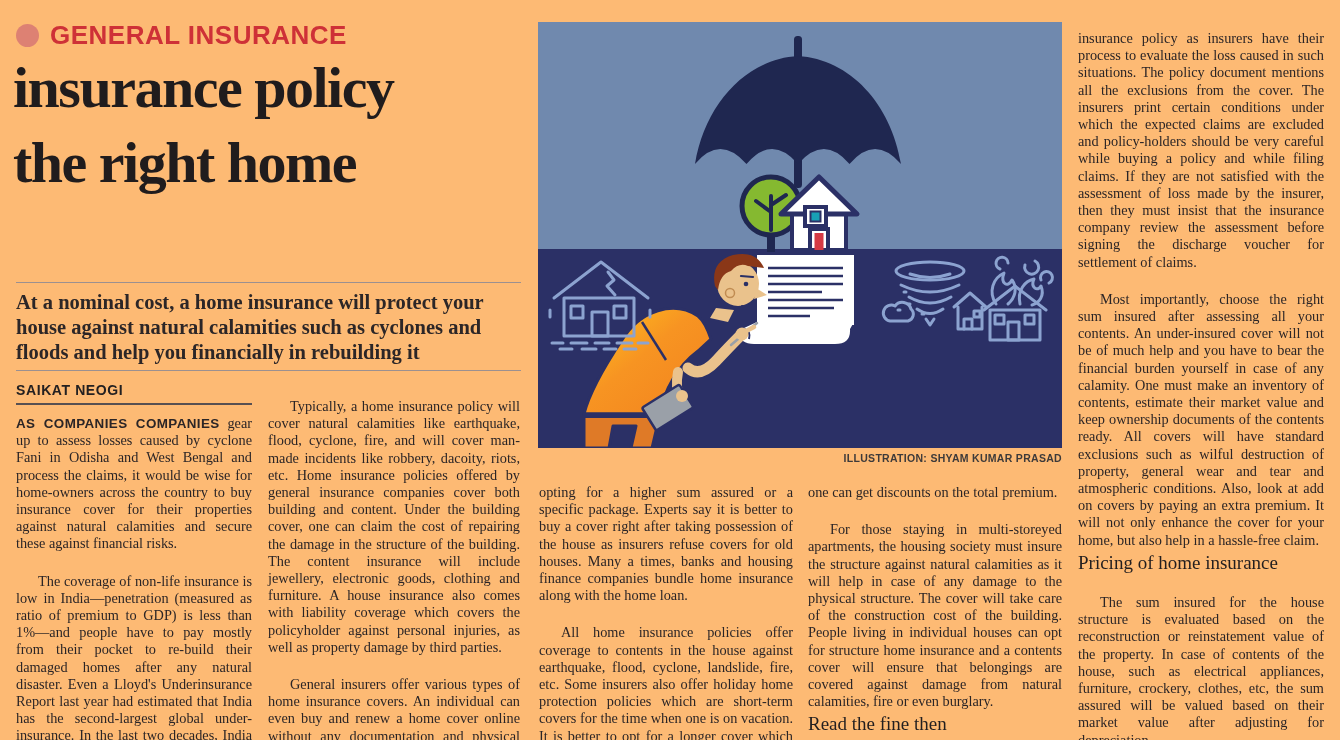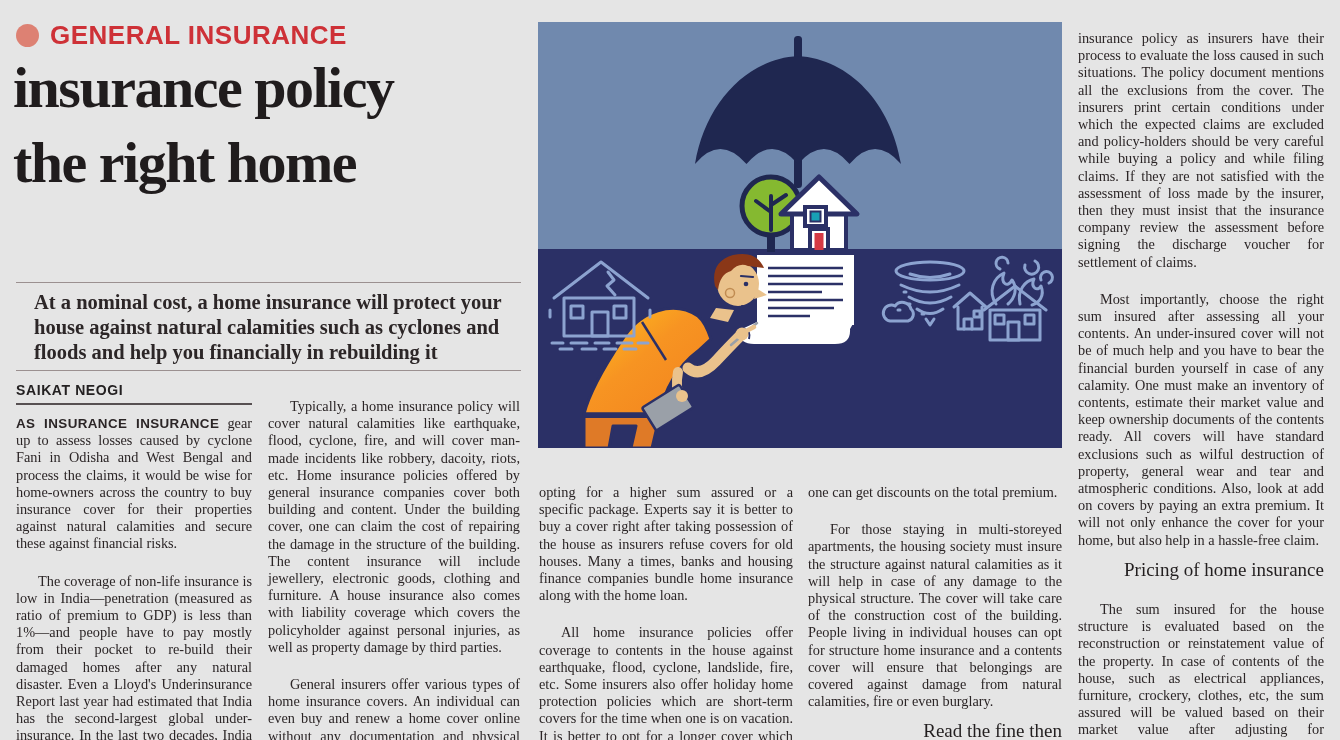--- a/index.html
+++ b/index.html
@@ -1,46 +1,46 @@
 <!DOCTYPE html>
 <html lang="en"><head>
 <meta charset="utf-8">
 <style>
   html,body{margin:0;padding:0;}
-  .page{position:relative;width:1340px;height:740px;background:#e5e5e5;overflow:hidden;
+  .page{position:relative;width:1340px;height:740px;background:#fdba74;overflow:hidden;
         font-family:"Liberation Serif",serif;color:#2b2526;}
   
   .section-tag{position:absolute;left:16px;top:20px;display:flex;align-items:center;gap:11px;
         font-family:"Liberation Sans",sans-serif;font-weight:bold;font-size:26px;
         letter-spacing:.5px;color:#ce3137;}
   .dot{width:23px;height:23px;border-radius:50%;background:#dd8173;}
   .headline{position:absolute;left:13px;top:50px;width:512px;font-weight:bold;
         font-size:58px;line-height:75px;letter-spacing:-1.5px;color:#201c1d;}
   .rule{position:absolute;height:1px;background:#9b9090;}
   .rule-a{left:16px;top:282px;width:505px;}
   .rule-b{left:16px;top:370px;width:505px;}
   .standfirst{position:absolute;left:16px;top:290px;width:502px;font-weight:bold;
-        font-size:20.5px;line-height:25px;color:#2c2627;margin-left:18px;}
+        font-size:20.5px;line-height:25px;color:#2c2627;}
   .byline{position:absolute;left:16px;top:382px;font-family:"Liberation Sans",sans-serif;
         font-weight:bold;font-size:14px;letter-spacing:.6px;color:#232021;text-align:right;}
   .byline-rule{position:absolute;left:16px;top:403px;width:236px;height:2px;background:#575052;}
   
   .col{position:absolute;font-size:14.3px;line-height:17.2px;text-align:justify;color:#2b2526;}
   .col p{margin:0;}
   .col p.ind{text-indent:22px;margin-top:20px;}
   .col1{left:16px;top:415px;width:236px;}
   .col2{left:268px;top:378px;width:252px;}
   .col3{left:539px;top:484px;width:254px;}
   .col4{left:808px;top:484px;width:254px;}
   .col5{left:1078px;top:30px;width:246px;}
   .lead-strong{font-family:"Liberation Sans",sans-serif;font-weight:bold;font-size:13.4px;
         letter-spacing:.4px;}
   .subhead{font-size:19px;line-height:23px;font-weight:normal;color:#221e1f;margin:0 0 5px 0;
         text-align:left;}
-  .subhead.mid{margin-top:9px;text-align:right;}
+  .subhead.mid{margin-top:2px;}
   
   .illus{position:absolute;left:538px;top:22px;width:524px;height:426px;}
   .illus svg{display:block;width:524px;height:426px;}
   .caption{position:absolute;left:538px;top:452px;width:524px;text-align:right;
         font-family:"Liberation Sans",sans-serif;font-weight:bold;font-size:10.5px;
         letter-spacing:.3px;color:#3d3a3a;}
 </style>
 </head>
 <body>
 
@@ -57,21 +57,21 @@
   </div>
 
   <div class="rule rule-a"></div>
   <div class="standfirst">At a nominal cost, a home insurance will protect your house against natural calamities such as cyclones and floods and help you financially in rebuilding it</div>
   <div class="rule rule-b"></div>
 
   <div class="byline">SAIKAT NEOGI</div>
   <div class="byline-rule"></div>
 
   <div class="col col1">
-    <p><span class="lead-strong">AS INSURANCE INSURANCE</span><span> gear up to assess losses caused by cyclone Fani in Odisha and West Bengal and process the claims, it would be wise for home-owners across the country to buy insurance cover for their properties against natural calamities and secure these against financial risks.</span></p>
+    <p><span class="lead-strong">AS COMPANIES COMPANIES</span><span> gear up to assess losses caused by cyclone Fani in Odisha and West Bengal and process the claims, it would be wise for home-owners across the country to buy insurance cover for their properties against natural calamities and secure these against financial risks.</span></p>
     <p class="ind">The coverage of non-life insurance is low in India—penetration (measured as ratio of premium to GDP) is less than 1%—and people have to pay mostly from their pocket to re-build their damaged homes after any natural disaster. Even a Lloyd's Underinsurance Report last year had estimated that India has the second-largest global under-insurance. In the last two decades, India suffered losses of $80 billion, according to a report by the United Nations, from cyclones, floods and earthquakes.</p>
   </div>
 
   <div class="col col2">
     <p class="ind">Typically, a home insurance policy will cover natural calamities like earthquake, flood, cyclone, fire, and will cover man-made incidents like robbery, dacoity, riots, etc. Home insurance policies offered by general insurance companies cover both building and content. Under the building cover, one can claim the cost of repairing the damage in the structure of the building. The content insurance will include jewellery, electronic goods, clothing and furniture. A house insurance also comes with liability coverage which covers the policyholder against personal injuries, as well as property damage by third parties.</p>
     <p class="ind">General insurers offer various types of home insurance covers. An individual can even buy and renew a home cover online without any documentation and physical inspection of property, unless someone is</p>
   </div>
 
   <div class="illus">
     <svg viewBox="0 0 524 426" xmlns="http://www.w3.org/2000/svg">
@@ -179,20 +179,21 @@
         <rect x="457" y="293" width="9" height="9"></rect>
         <rect x="487" y="293" width="9" height="9"></rect>
         <path d="M458,282 C450,270 455,256 466,251 C462,262 470,266 474,258 C480,266 477,276 470,282"></path>
         <path d="M482,282 C479,268 487,259 496,257 C492,266 500,270 503,264 C507,274 501,281 494,283"></path>
         <path d="M462,247 a6,6 0 1,1 8,-6"></path>
         <path d="M487,243 a7,7 0 1,0 10,-4"></path>
         <path d="M503,258 a6,6 0 1,1 8,3"></path>
       </g>
     </svg>
   </div>
+  <div class="caption">ILLUSTRATION: SHYAM KUMAR PRASAD</div>
 
   <div class="col col3">
     <p>opting for a higher sum assured or a specific package. Experts say it is better to buy a cover right after taking possession of the house as insurers refuse covers for old houses. Many a times, banks and housing finance companies bundle home insurance along with the home loan.</p>
     <p class="ind">All home insurance policies offer coverage to contents in the house against earthquake, flood, cyclone, landslide, fire, etc. Some insurers also offer holiday home protection policies which are short-term covers for the time when one is on vacation. It is better to opt for a longer cover which will save the hassle of renewing it every year, and</p>
   </div>
 
   <div class="col col4">
     <p>one can get discounts on the total premium.</p>
     <p class="ind">For those staying in multi-storeyed apartments, the housing society must insure the structure against natural calamities as it will help in case of any damage to the physical structure. The cover will take care of the construction cost of the building. People living in individual houses can opt for structure home insurance and a contents cover will ensure that belongings are covered against damage from natural calamities, fire or even burglary.</p>
     <h3 class="subhead mid">Read the fine then</h3>

